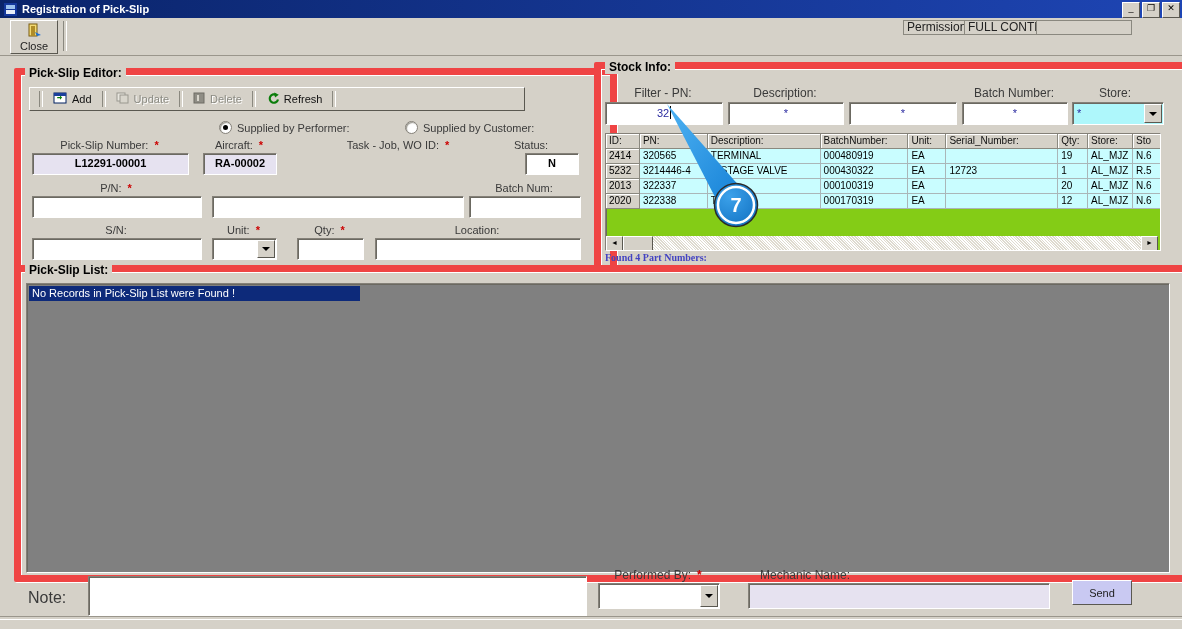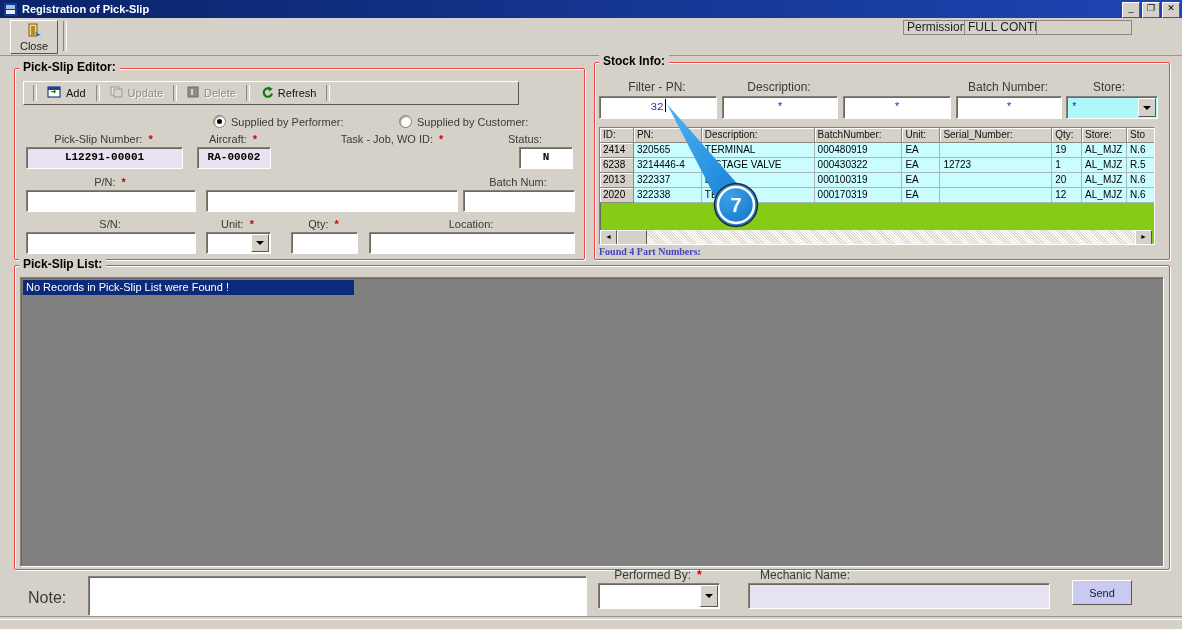--- a/index.html
+++ b/index.html
@@ -17,25 +17,25 @@
   
   .toolbar{position:absolute;left:0;top:18px;width:1182px;height:37px;background:var(--window_bg,#d5d1c8);
            border-bottom:1px solid #9a968c;}
   .closebtn{position:absolute;left:10px;top:2px;width:46px;height:32px;background:var(--window_bg,#d5d1c8);
             border:1px solid;border-color:#fff #5a5850 #5a5850 #fff;display:flex;flex-direction:column;
             align-items:center;justify-content:center;font-size:11px;color:#222;}
   .tbarsep{position:absolute;left:63px;top:3px;width:2px;height:30px;border-left:1px solid #8a887f;border-right:1px solid #fff;}
   .permbox{position:absolute;top:2px;height:13px;border:1px solid #8a887f;background:var(--window_bg,#d5d1c8);
            font-size:12px;line-height:13px;padding:0 3px;color:#222;white-space:nowrap;}
   
-  .grp{position:absolute;border:1px solid #ef4444;box-shadow:inset 1px 1px 0 #fff,1px 1px 0 #fff;border-radius:2px;}
+  .grp{position:absolute;border:7px solid #ef4444;box-shadow:inset 1px 1px 0 #fff,1px 1px 0 #fff;border-radius:2px;padding-left:20px;}
   .grptitle{position:absolute;top:-9px;left:4px;background:var(--window_bg,#d5d1c8);padding:0 4px;
             font-weight:bold;font-size:12px;color:#000;white-space:nowrap;}
   
-  .sunken{border:1px solid;border-color:#848078 #fff #fff #848078;box-shadow:inset 1px 1px 0 #6b6961;background:#fff;font-family:Liberation Mono, monospace;}
+  .sunken{border:1px solid;border-color:#848078 #fff #fff #848078;box-shadow:inset 1px 1px 0 #6b6961;background:#fff;}
   .lav{background:var(--lavender,#e6e2f0);}
   .fld{position:absolute;height:20px;line-height:18px;text-align:center;font-weight:bold;color:#000;}
   .inp{position:absolute;height:20px;}
   .lbl{position:absolute;color:#3a3a3a;white-space:nowrap;font-size:11px;}
   .ctr{text-align:center;}
   .req{color:var(--asterisk_red,#c00);font-weight:bold;margin-left:6px;}
   .combo-btn{position:absolute;right:1px;top:1px;bottom:1px;width:16px;background:var(--window_bg,#d5d1c8);
              border:1px solid;border-color:#fff #5a5850 #5a5850 #fff;display:flex;align-items:center;justify-content:center;}
   .combo-btn:after{content:"";border:4px solid transparent;border-top:4px solid #000;margin-top:4px;}
   .radio{display:inline-block;width:11px;height:11px;border-radius:50%;background:#fff;
@@ -231,21 +231,21 @@
             <div class="td c1">320565</div>
             <div class="td c2">TERMINAL</div>
             <div class="td c3">000480919</div>
             <div class="td c4">EA</div>
             <div class="td c5"></div>
             <div class="td c6">19</div>
             <div class="td c7">AL_MJZ</div>
             <div class="td c8">N.6</div>
           </div>
           <div class="trow">
-            <div class="td c0 idcell">6238</div>
+            <div class="td c0 idcell">5232</div>
             <div class="td c1">3214446-4</div>
             <div class="td c2">H STAGE VALVE</div>
             <div class="td c3">000430322</div>
             <div class="td c4">EA</div>
             <div class="td c5">12723</div>
             <div class="td c6">1</div>
             <div class="td c7">AL_MJZ</div>
             <div class="td c8">R.5</div>
           </div>
           <div class="trow">

